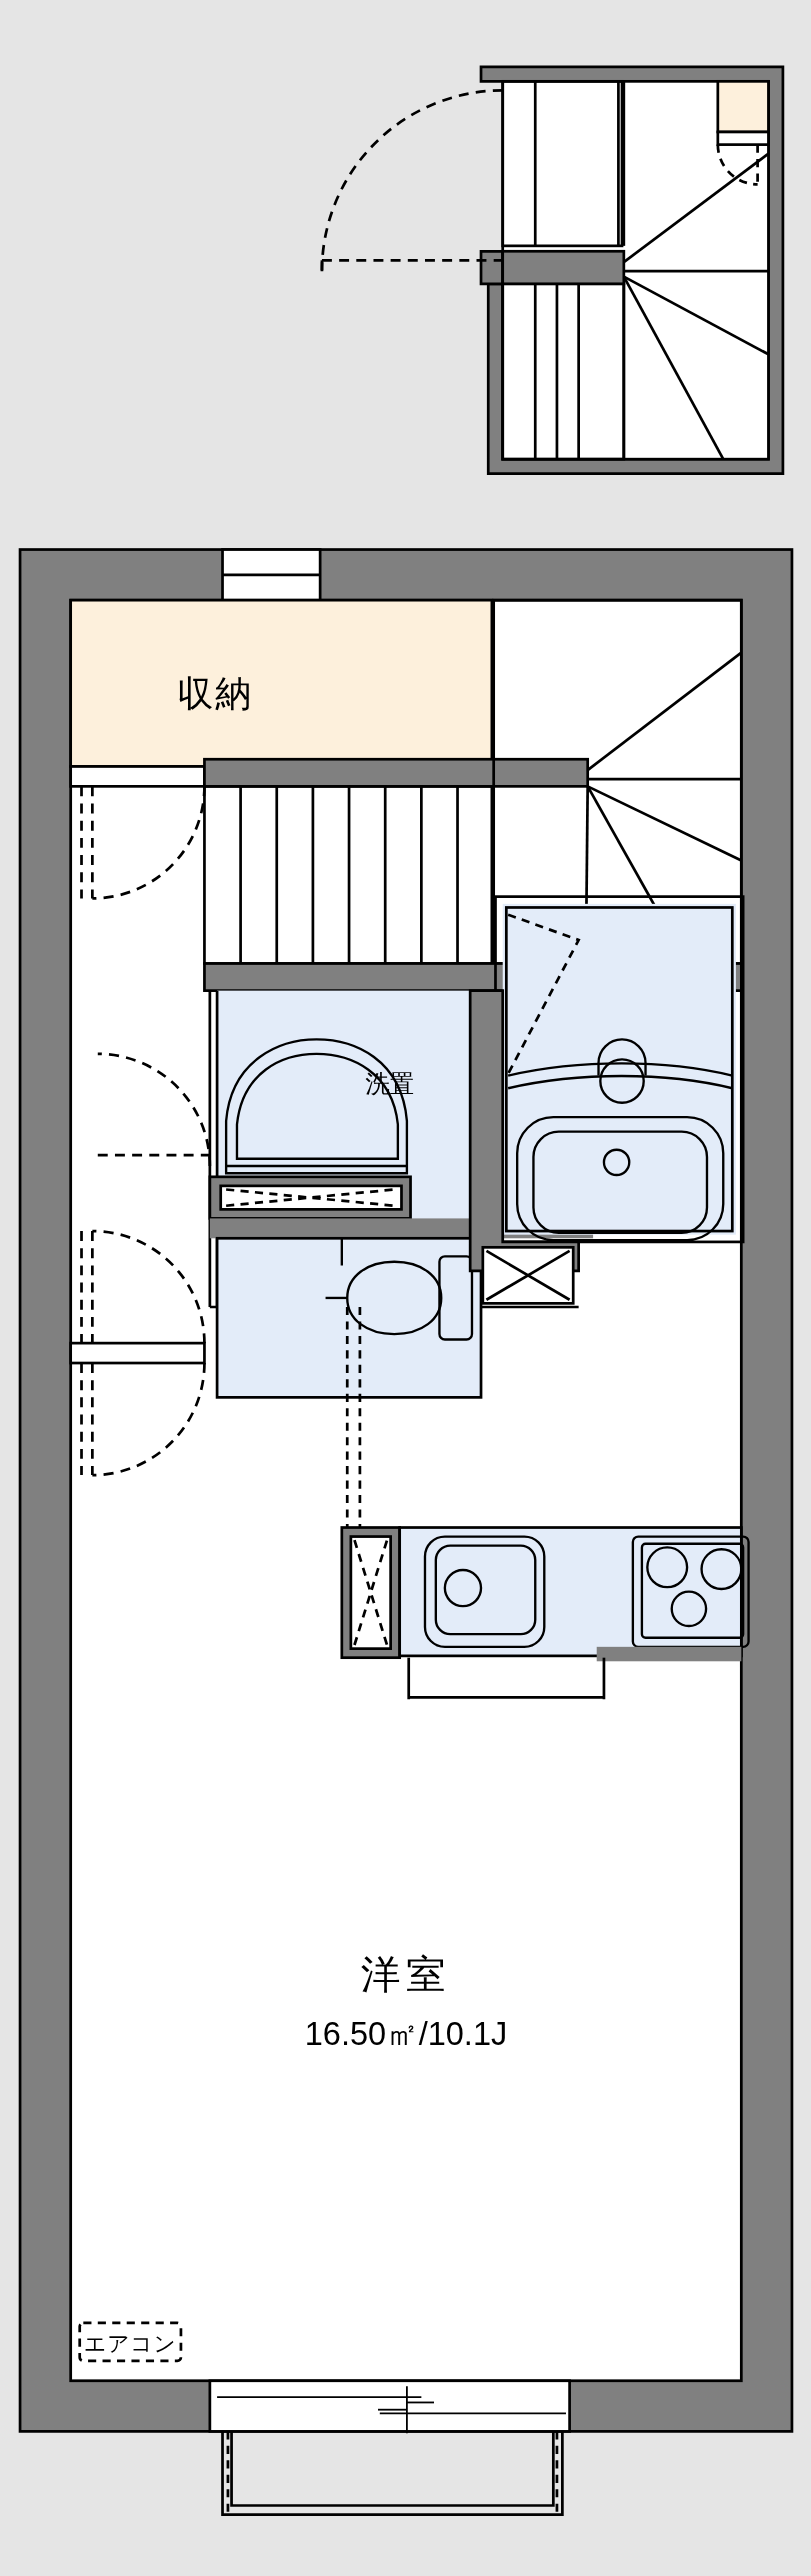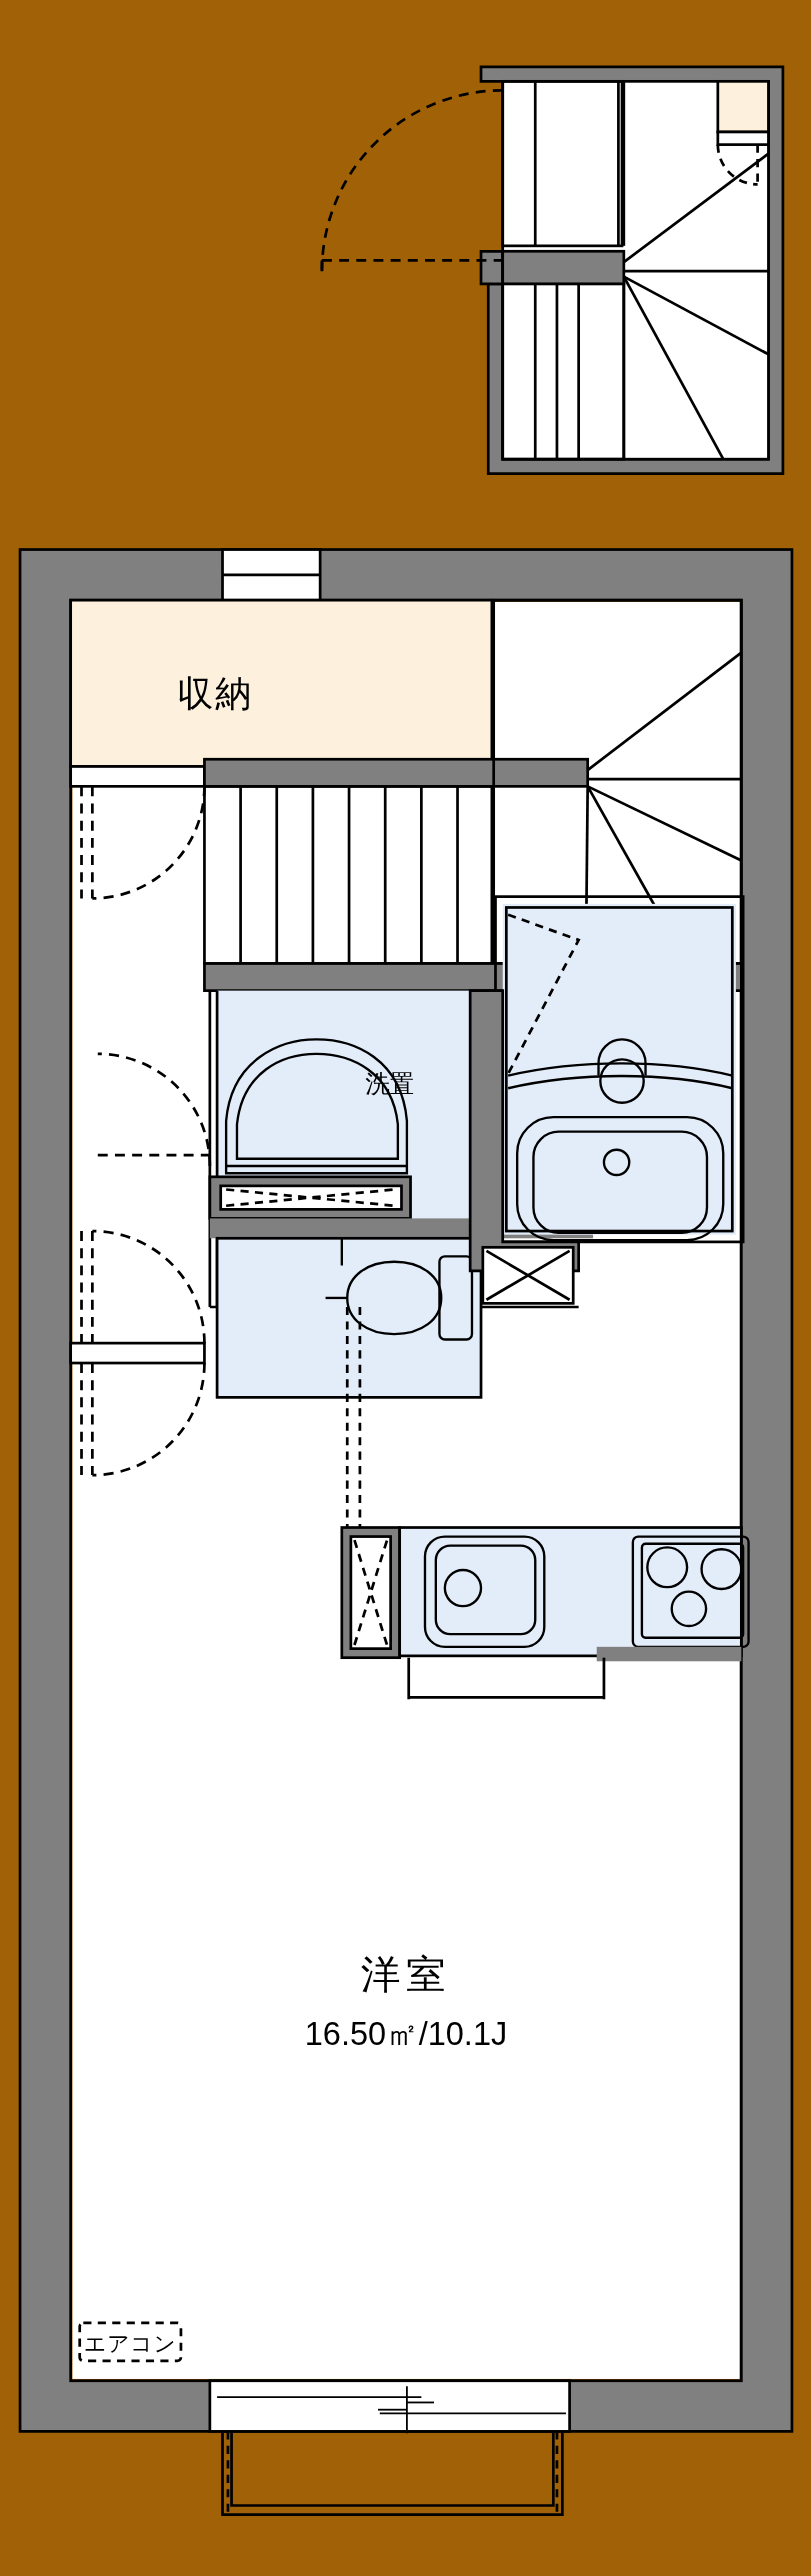--- a/index.html
+++ b/index.html
@@ -1,21 +1,21 @@
 <!DOCTYPE html>
 <html style="font-size:14.5px"><head>
 <meta charset="utf-8">
 <style>
   html,body{margin:0;padding:0;background:#ffffff;}
   body{
     width:812px;height:2576px;
     font-family:"Liberation Sans","DejaVu Sans",sans-serif;
     overflow:hidden;
   }
-  #plan-root{position:relative;width:812px;height:2576px;background:#a16207;}
+  #plan-root{position:relative;width:812px;height:2576px;background:#e5e5e5;}
   svg.floorplan{display:block;width:812px;height:2576px;}
   .wall-thick{fill:#808080;stroke:#000000;stroke-width:3;}
   .wall-line{fill:none;stroke:#000000;stroke-width:3;}
   .wall-fill-only{fill:#808080;stroke:none;}
   .room-storage{fill:#FDF0DC;stroke:#000000;stroke-width:3;}
   .room-wet{fill:#E3ECF9;stroke:#000000;stroke-width:3;}
   .wet-noline{fill:#E3ECF9;stroke:none;}
   .fixture-thin{fill:none;stroke:#000000;stroke-width:2.6;}
   .swing{fill:none;stroke:#000000;stroke-width:3;stroke-dasharray:11 8;}
   .swing-sm{fill:none;stroke:#000000;stroke-width:3;stroke-dasharray:9 7;}

